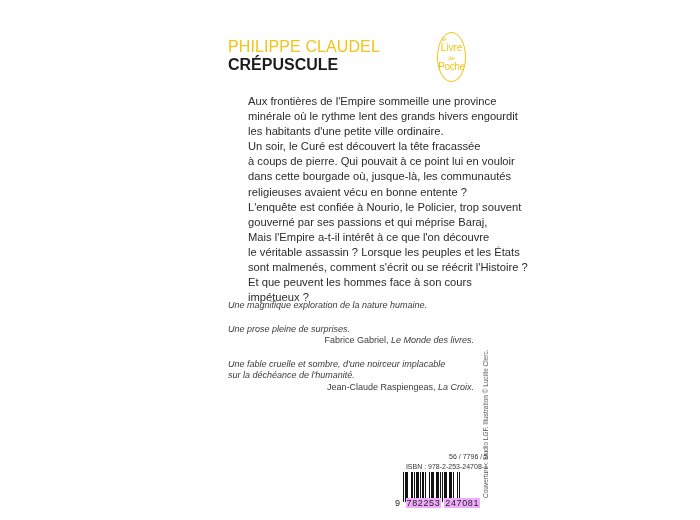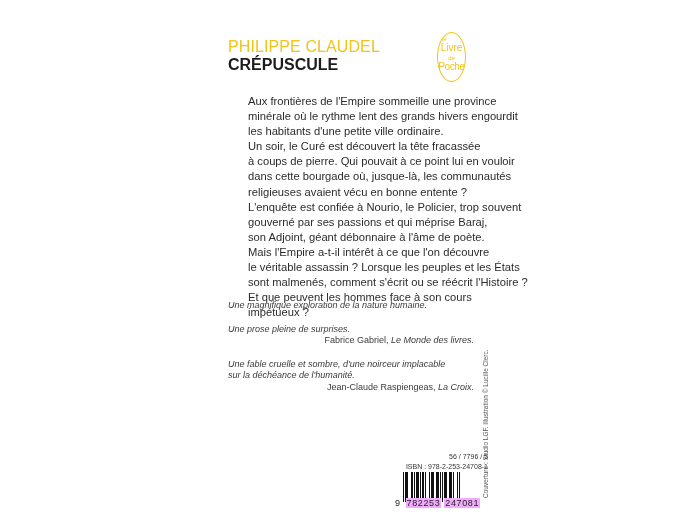--- a/index.html
+++ b/index.html
@@ -65,21 +65,20 @@
   <div class="blurb">
     <span class="line">Aux frontières de l'Empire sommeille une province</span>
     <span class="line">minérale où le rythme lent des grands hivers engourdit</span>
     <span class="line">les habitants d'une petite ville ordinaire.</span>
     <span class="line">Un soir, le Curé est découvert la tête fracassée</span>
     <span class="line">à coups de pierre. Qui pouvait à ce point lui en vouloir</span>
     <span class="line">dans cette bourgade où, jusque-là, les communautés</span>
     <span class="line">religieuses avaient vécu en bonne entente ?</span>
     <span class="line">L'enquête est confiée à Nourio, le Policier, trop souvent</span>
     <span class="line">gouverné par ses passions et qui méprise Baraj,</span>
-    <span class="line">son Adjoint, géant débonnaire à l'âme de poète.</span>
     <span class="line">Mais l'Empire a-t-il intérêt à ce que l'on découvre</span>
     <span class="line">le véritable assassin ? Lorsque les peuples et les États</span>
     <span class="line">sont malmenés, comment s'écrit ou se réécrit l'Histoire ?</span>
     <span class="line">Et que peuvent les hommes face à son cours</span>
     <span class="line">impétueux ?</span>
   </div>
 
   <div class="quotes">
     <div class="quote">
       <span class="text">Une magnifique exploration de la nature humaine.</span>

